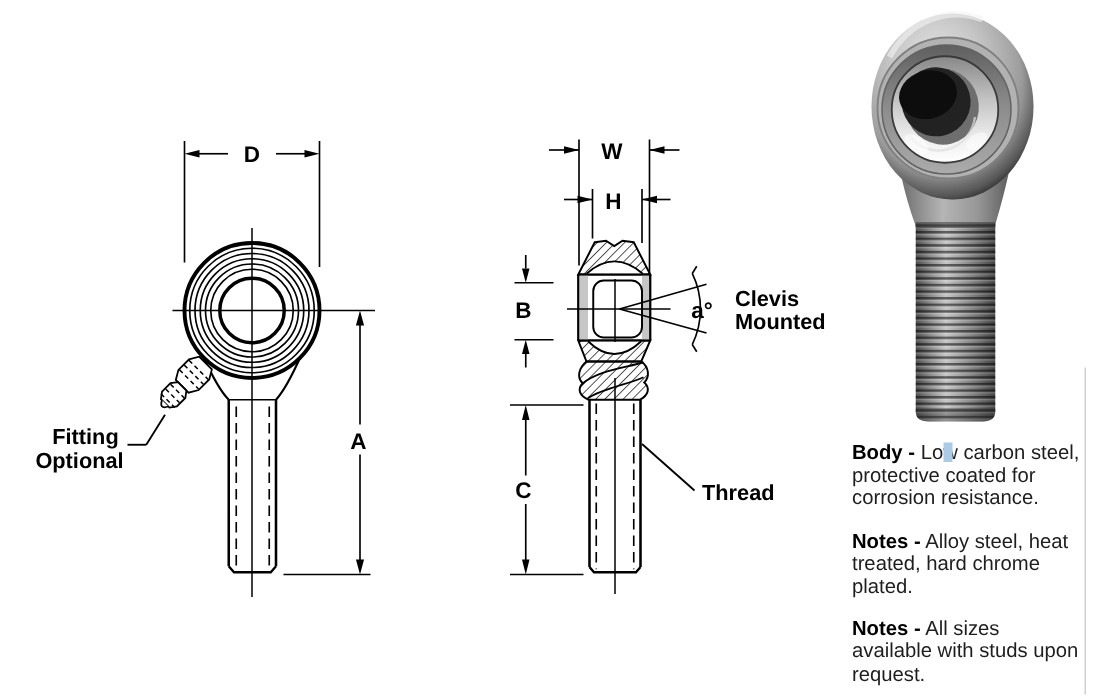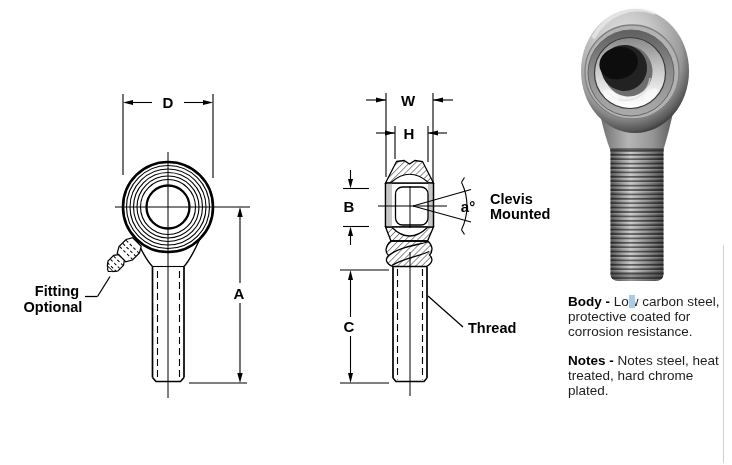--- a/index.html
+++ b/index.html
@@ -215,19 +215,20 @@
     <ellipse cx="651" cy="94" rx="8" ry="4.5" fill="#ffffff" opacity="0.5" transform="rotate(-35 651 94)"></ellipse>
     <path d="M610.5,149 L663.5,149 L663.5,274 Q663.5,281 655,281 L619,281 Q610.5,281 610.5,274 Z" fill="url(#rodGrad)"></path>
     <path d="M610.5,149 L663.5,149 L663.5,274 Q663.5,281 655,281 L619,281 Q610.5,281 610.5,274 Z" fill="url(#threadPat)"></path>
     <rect x="610.5" y="148" width="53" height="4" fill="#3a3a3a" opacity="0.55"></rect>
     <path d="M610.5,272 L663.5,272 L663.5,274 Q663.5,281 655,281 L619,281 Q610.5,281 610.5,274 Z" fill="#303030" opacity="0.35"></path>
   </g>
 </svg>
 
 <div class="specs">
   <p><b>Body -</b> <span>Low carbon steel, protective coated for corrosion resistance.</span></p>
-  <p><b>Notes -</b> <span>Notes steel, heat treated, hard chrome plated.</span></p>
+  <p><b>Notes -</b> <span>Alloy steel, heat treated, hard chrome plated.</span></p>
+  <p><b>Notes -</b> <span>All sizes available with studs upon request.</span></p>
 </div>
 
 <div class="cursor-artifact" style="background: rgb(169, 203, 232);"></div>
 <div class="edge-line"></div>
 
 </div>
 
 </body></html>

